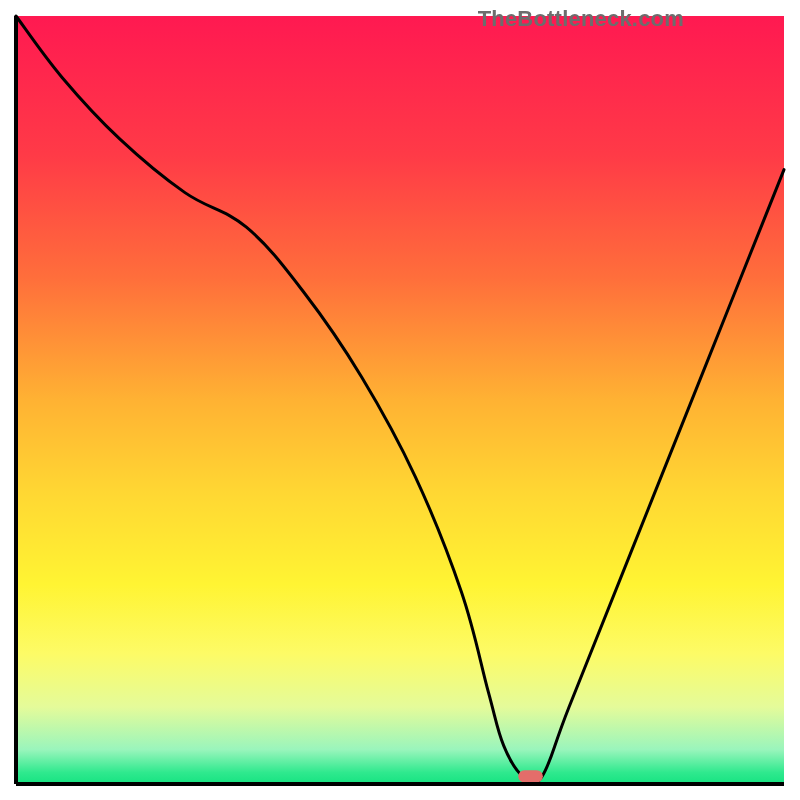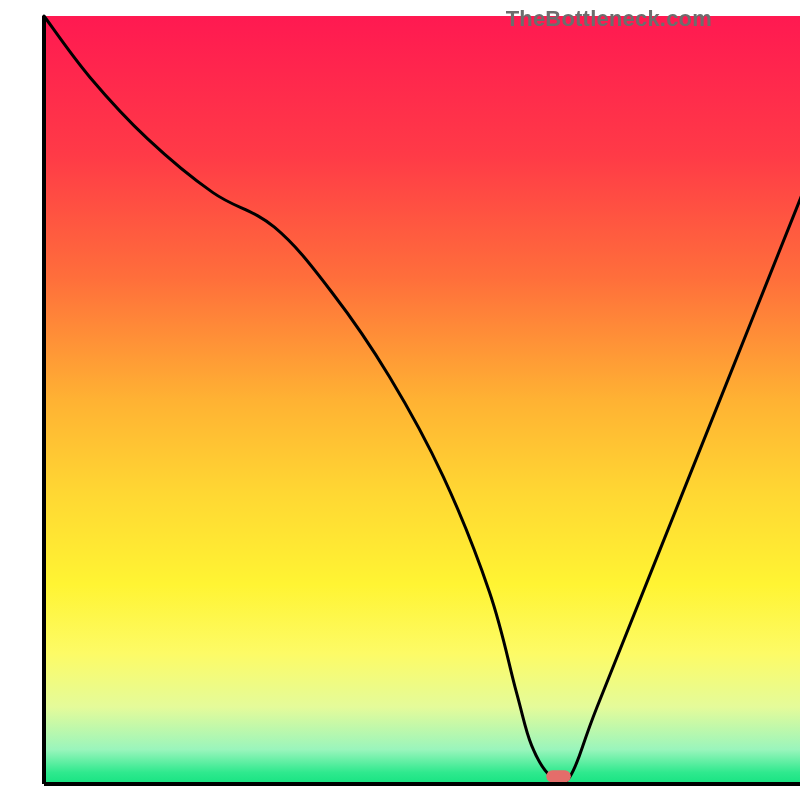--- a/index.html
+++ b/index.html
@@ -8,21 +8,20 @@
     width: 800px;
     height: 800px;
     overflow: hidden;
     font-family: Arial, Helvetica, sans-serif;
     background: #ffffff;
   }
   .chart-container {
     position: relative;
     width: 696px;
     height: 800px;
-    padding-left: 28px;
   }
   .watermark {
     position: absolute;
     top: 6px;
     right: 12px;
     font-size: 22px;
     font-weight: 600;
     color: #6d6d6d;
     letter-spacing: 0.2px;
     z-index: 20;

